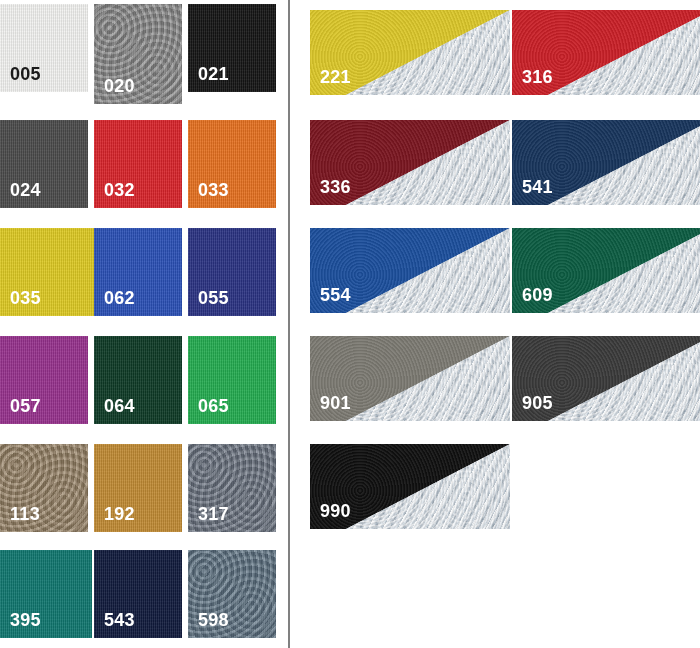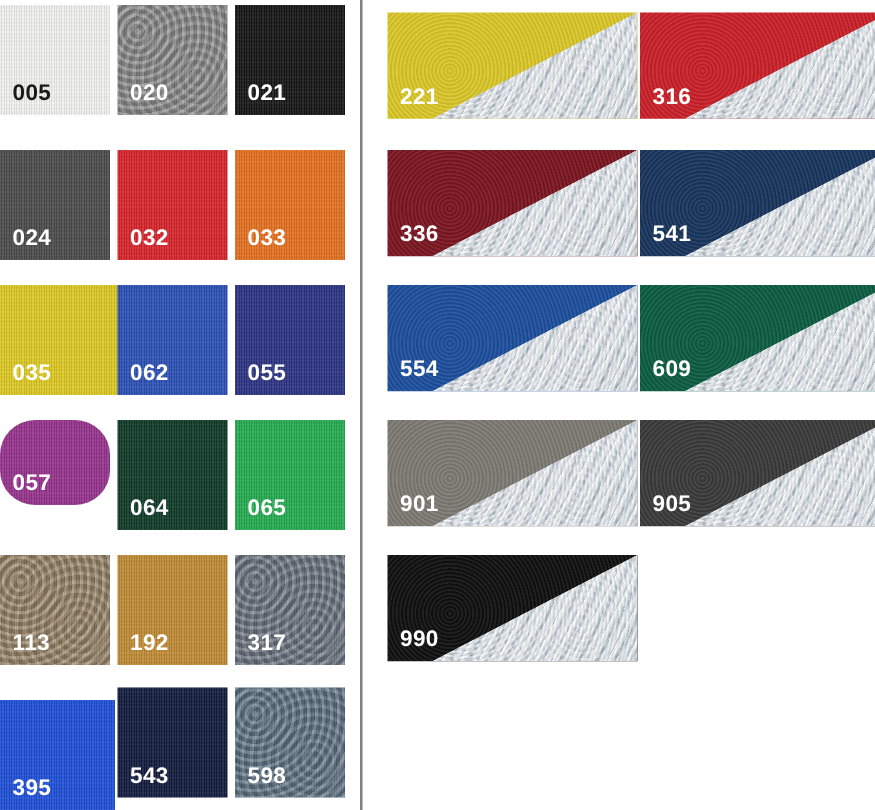--- a/index.html
+++ b/index.html
@@ -151,21 +151,21 @@
 </head>
 <body style="background: rgb(255, 255, 255);">
 
 <div id="swatch-board" style="width: 700px; height: 648px; background: rgb(255, 255, 255);">
 
 <div style="position: absolute; inset: 0px;">
       <div class="swatch fabric" style="left: 0px; top: 4px; width: 88px; height: 88px; background: rgb(242, 242, 240);">
         <div class="tex"></div>
         <div class="swatch-label dark">005</div>
       </div>
-      <div class="swatch fabric heather" style="left: 94px; top: 4px; width: 88px; height: 88px; background: rgb(140, 140, 140);">
+      <div class="swatch fabric heather" style="left: 94px; top: 4px; width: 88px; height: 100px; background: rgb(140, 140, 140);">
         <div class="tex"></div>
         <div class="swatch-label">020</div>
       </div>
       <div class="swatch fabric" style="left: 188px; top: 4px; width: 88px; height: 88px; background: rgb(20, 20, 20);">
         <div class="tex"></div>
         <div class="swatch-label">021</div>
       </div>
       <div class="swatch fabric" style="left: 0px; top: 120px; width: 88px; height: 88px; background: rgb(74, 74, 74);">
         <div class="tex"></div>
         <div class="swatch-label">024</div>
@@ -183,21 +183,21 @@
         <div class="swatch-label">035</div>
       </div>
       <div class="swatch fabric" style="left: 94px; top: 228px; width: 88px; height: 88px; background: rgb(42, 79, 181);">
         <div class="tex"></div>
         <div class="swatch-label">062</div>
       </div>
       <div class="swatch fabric" style="left: 188px; top: 228px; width: 88px; height: 88px; background: rgb(42, 50, 130);">
         <div class="tex"></div>
         <div class="swatch-label">055</div>
       </div>
-      <div class="swatch fabric" style="left: 0px; top: 336px; width: 88px; height: 68px; background: rgb(150, 49, 140); border-radius: 28px;">
+      <div class="swatch fabric" style="left: 0px; top: 336px; width: 88px; height: 88px; background: rgb(150, 49, 140);">
         <div class="tex"></div>
         <div class="swatch-label">057</div>
       </div>
       <div class="swatch fabric" style="left: 94px; top: 336px; width: 88px; height: 88px; background: rgb(13, 58, 37);">
         <div class="tex"></div>
         <div class="swatch-label">064</div>
       </div>
       <div class="swatch fabric" style="left: 188px; top: 336px; width: 88px; height: 88px; background: rgb(35, 171, 79);">
         <div class="tex"></div>
         <div class="swatch-label">065</div>
@@ -207,21 +207,21 @@
         <div class="swatch-label">113</div>
       </div>
       <div class="swatch fabric" style="left: 94px; top: 444px; width: 88px; height: 88px; background: rgb(192, 138, 51); padding-left: 32px;">
         <div class="tex"></div>
         <div class="swatch-label">192</div>
       </div>
       <div class="swatch fabric heather" style="left: 188px; top: 444px; width: 88px; height: 88px; background: rgb(107, 116, 130);">
         <div class="tex"></div>
         <div class="swatch-label">317</div>
       </div>
-      <div class="swatch fabric" style="left: 0px; top: 550px; width: 92px; height: 88px; background: #1d4ed8; margin-top: 10px;">
+      <div class="swatch fabric" style="left: 0px; top: 550px; width: 92px; height: 88px; background: #0f766e;">
         <div class="tex"></div>
         <div class="swatch-label">395</div>
       </div>
       <div class="swatch fabric" style="left: 94px; top: 550px; width: 88px; height: 88px; background: rgb(16, 26, 60);">
         <div class="tex"></div>
         <div class="swatch-label">543</div>
       </div>
       <div class="swatch fabric heather" style="left: 188px; top: 550px; width: 88px; height: 88px; background: rgb(93, 115, 132);">
         <div class="tex"></div>
         <div class="swatch-label">598</div>

